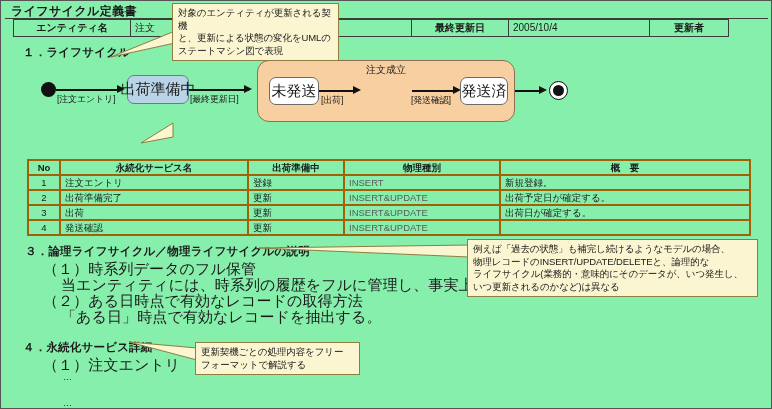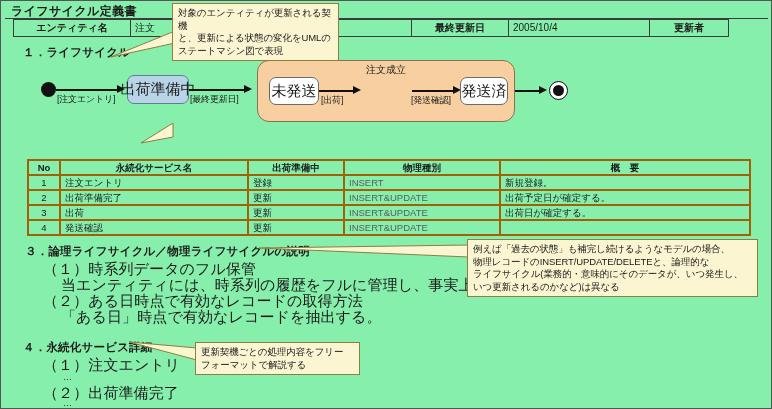--- a/index.html
+++ b/index.html
@@ -315,21 +315,20 @@
     <polygon points="0,3 210,0 210,12" fill="#fbf5d2" stroke="#8c7f3f" stroke-width="1"></polygon>
   </svg>
   <div class="callout" style="left:466px; top:238px; width:291px;">例えば「過去の状態」も補完し続けるようなモデルの場合、
 物理レコードのINSERT/UPDATE/DELETEと、論理的な
 ライフサイクル(業務的・意味的にそのデータが、いつ発生し、
 いつ更新されるのかなど)は異なる</div>
 
   <div class="sec-h" style="left:22px; top:339px;">４．永続化サービス詳細</div>
   <div class="body-txt" style="left:42px; top:355px;">（１）注文エントリ</div>
   <div class="body-txt" style="left:62px; top:371px; font-size:9px;">…</div>
-  <div class="body-txt" style="left:42px; top:383px;">（２）出荷準備完了</div>
   <div class="body-txt" style="left:62px; top:397px; font-size:9px;">…</div>
 
   <svg class="leader" style="left:128px; top:339px; width:72px; height:22px;">
     <polygon points="0,2 68,8 68,20" fill="#fbf5d2" stroke="#8c7f3f" stroke-width="1"></polygon>
   </svg>
   <div class="callout" style="left:194px; top:341px; width:165px;">更新契機ごとの処理内容をフリー
 フォーマットで解説する</div>
 
 </div>
 

